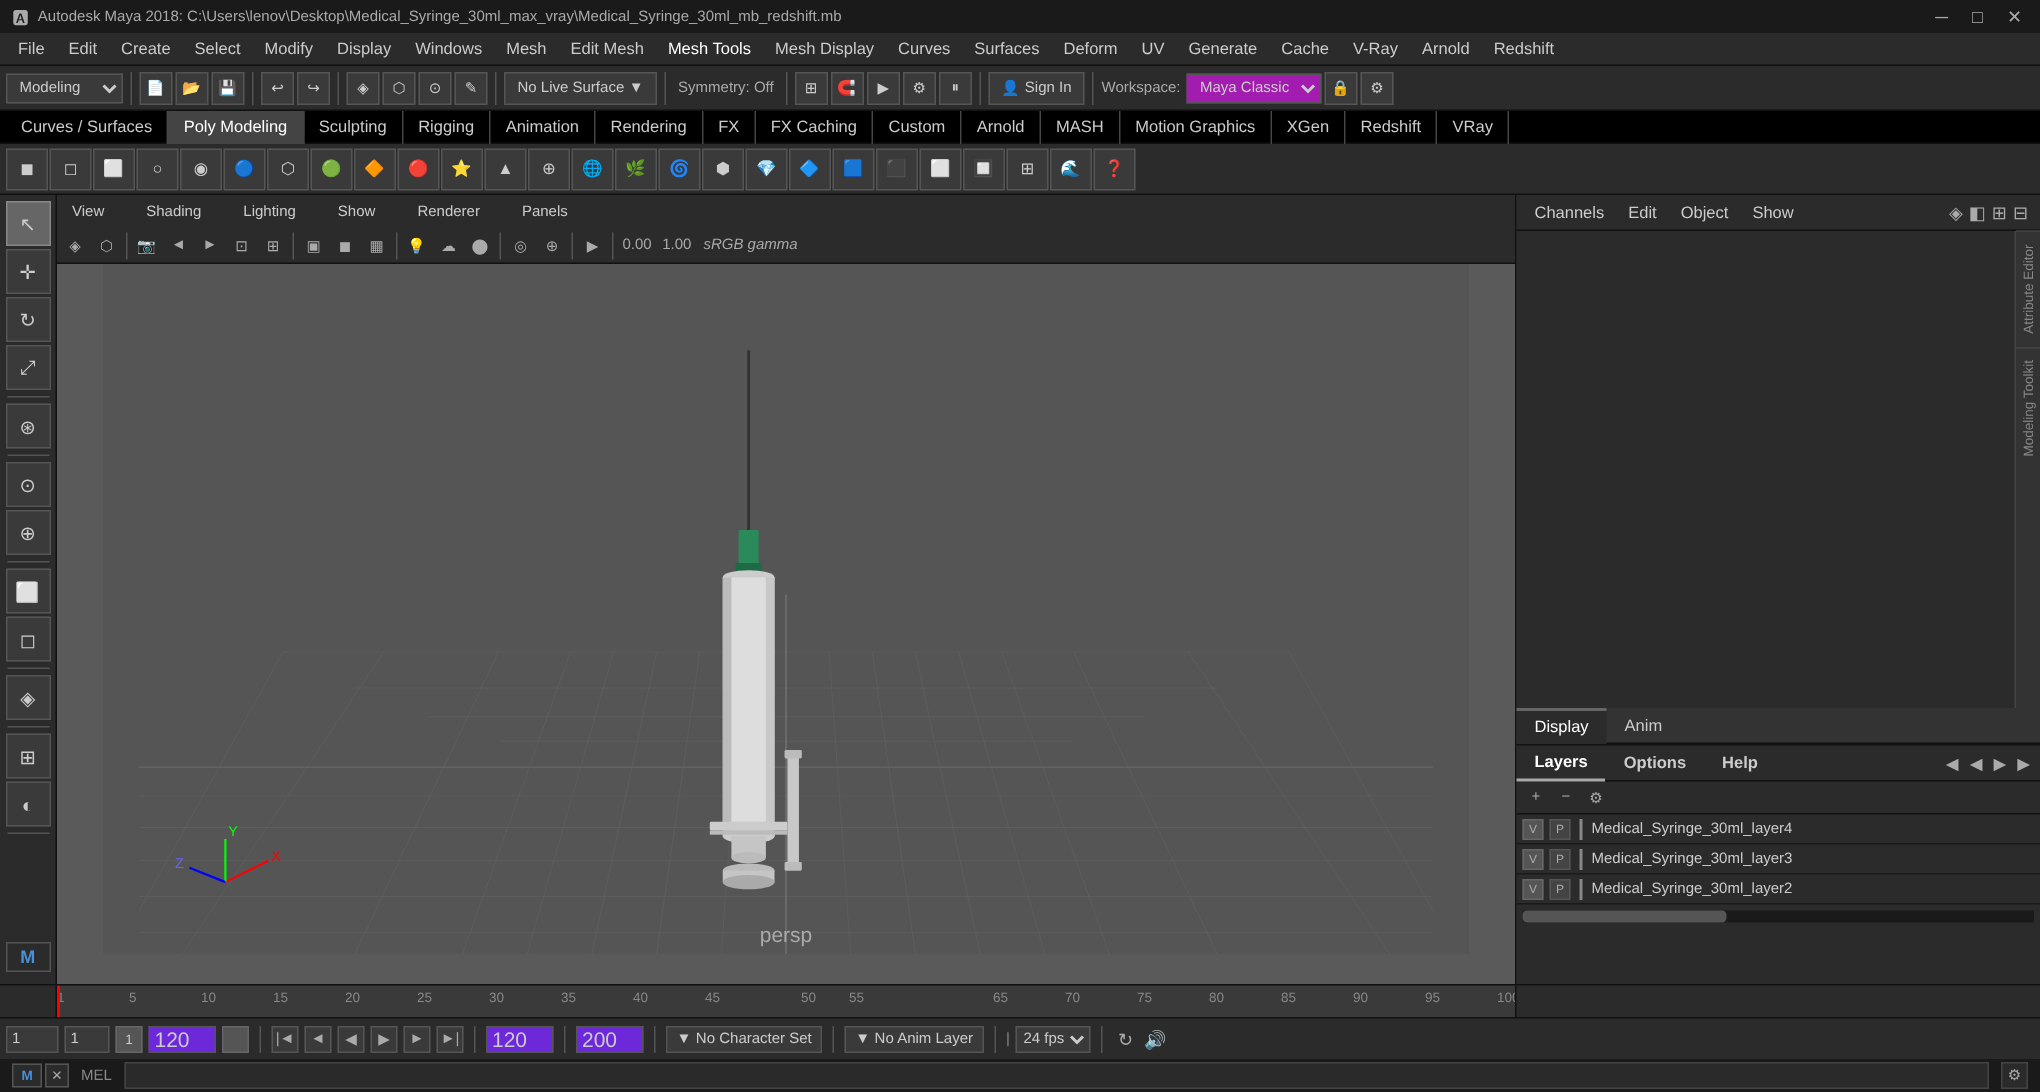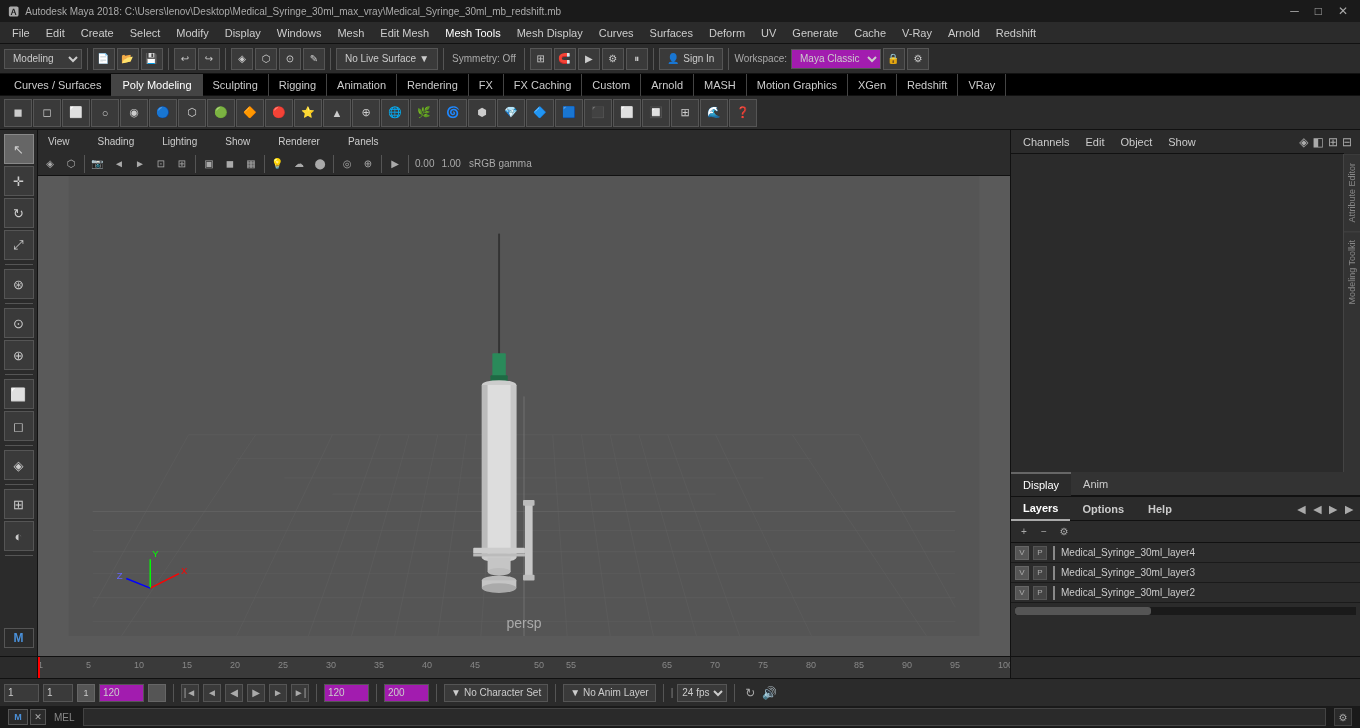--- a/index.html
+++ b/index.html
@@ -461,24 +461,24 @@
       border: 1px solid #555;
       display: flex;
       align-items: center;
       justify-content: center;
       cursor: pointer;
       color: #aaa;
       font-size: 10px;
     }
     .bc-range-input {
       width: 45px;
-      background: #a21caf;
-      border: 1px solid #555;
-      color: #ccc;
-      font-size: 10px;
+      background: #6d28d9;
+      border: 1px solid #555;
+      color: #ccc;
+      font-size: 14px;
       padding: 1px 3px;
       height: 18px;
     }
     .char-set-btn {
       background: #3a3a3a;
       border: 1px solid #555;
       color: #ccc;
       font-size: 10px;
       padding: 1px 6px;
       height: 18px;
@@ -745,21 +745,21 @@
       <div class="vp-icon">☁</div>
       <div class="vp-icon">⬤</div>
       <div class="vp-separator"></div>
       <div class="vp-icon">◎</div>
       <div class="vp-icon">⊕</div>
       <div class="vp-separator"></div>
       <div class="vp-icon">▶</div>
       <div class="vp-separator"></div>
       <span class="vp-label">0.00</span>
       <span class="vp-label">1.00</span>
-      <div class="vp-icon" style="width:auto;padding:0 4px;">
+      <div class="vp-icon" style="width:auto;padding:0 4px;font-style:italic;">
         <span>sRGB gamma</span>
       </div>
     </div>
 
     <div id="scene">
       
       <svg id="grid-canvas" viewBox="0 0 950 480" xmlns="http://www.w3.org/2000/svg">
 
         <defs>
           <pattern id="grid-small" width="20" height="20" patternUnits="userSpaceOnUse">

